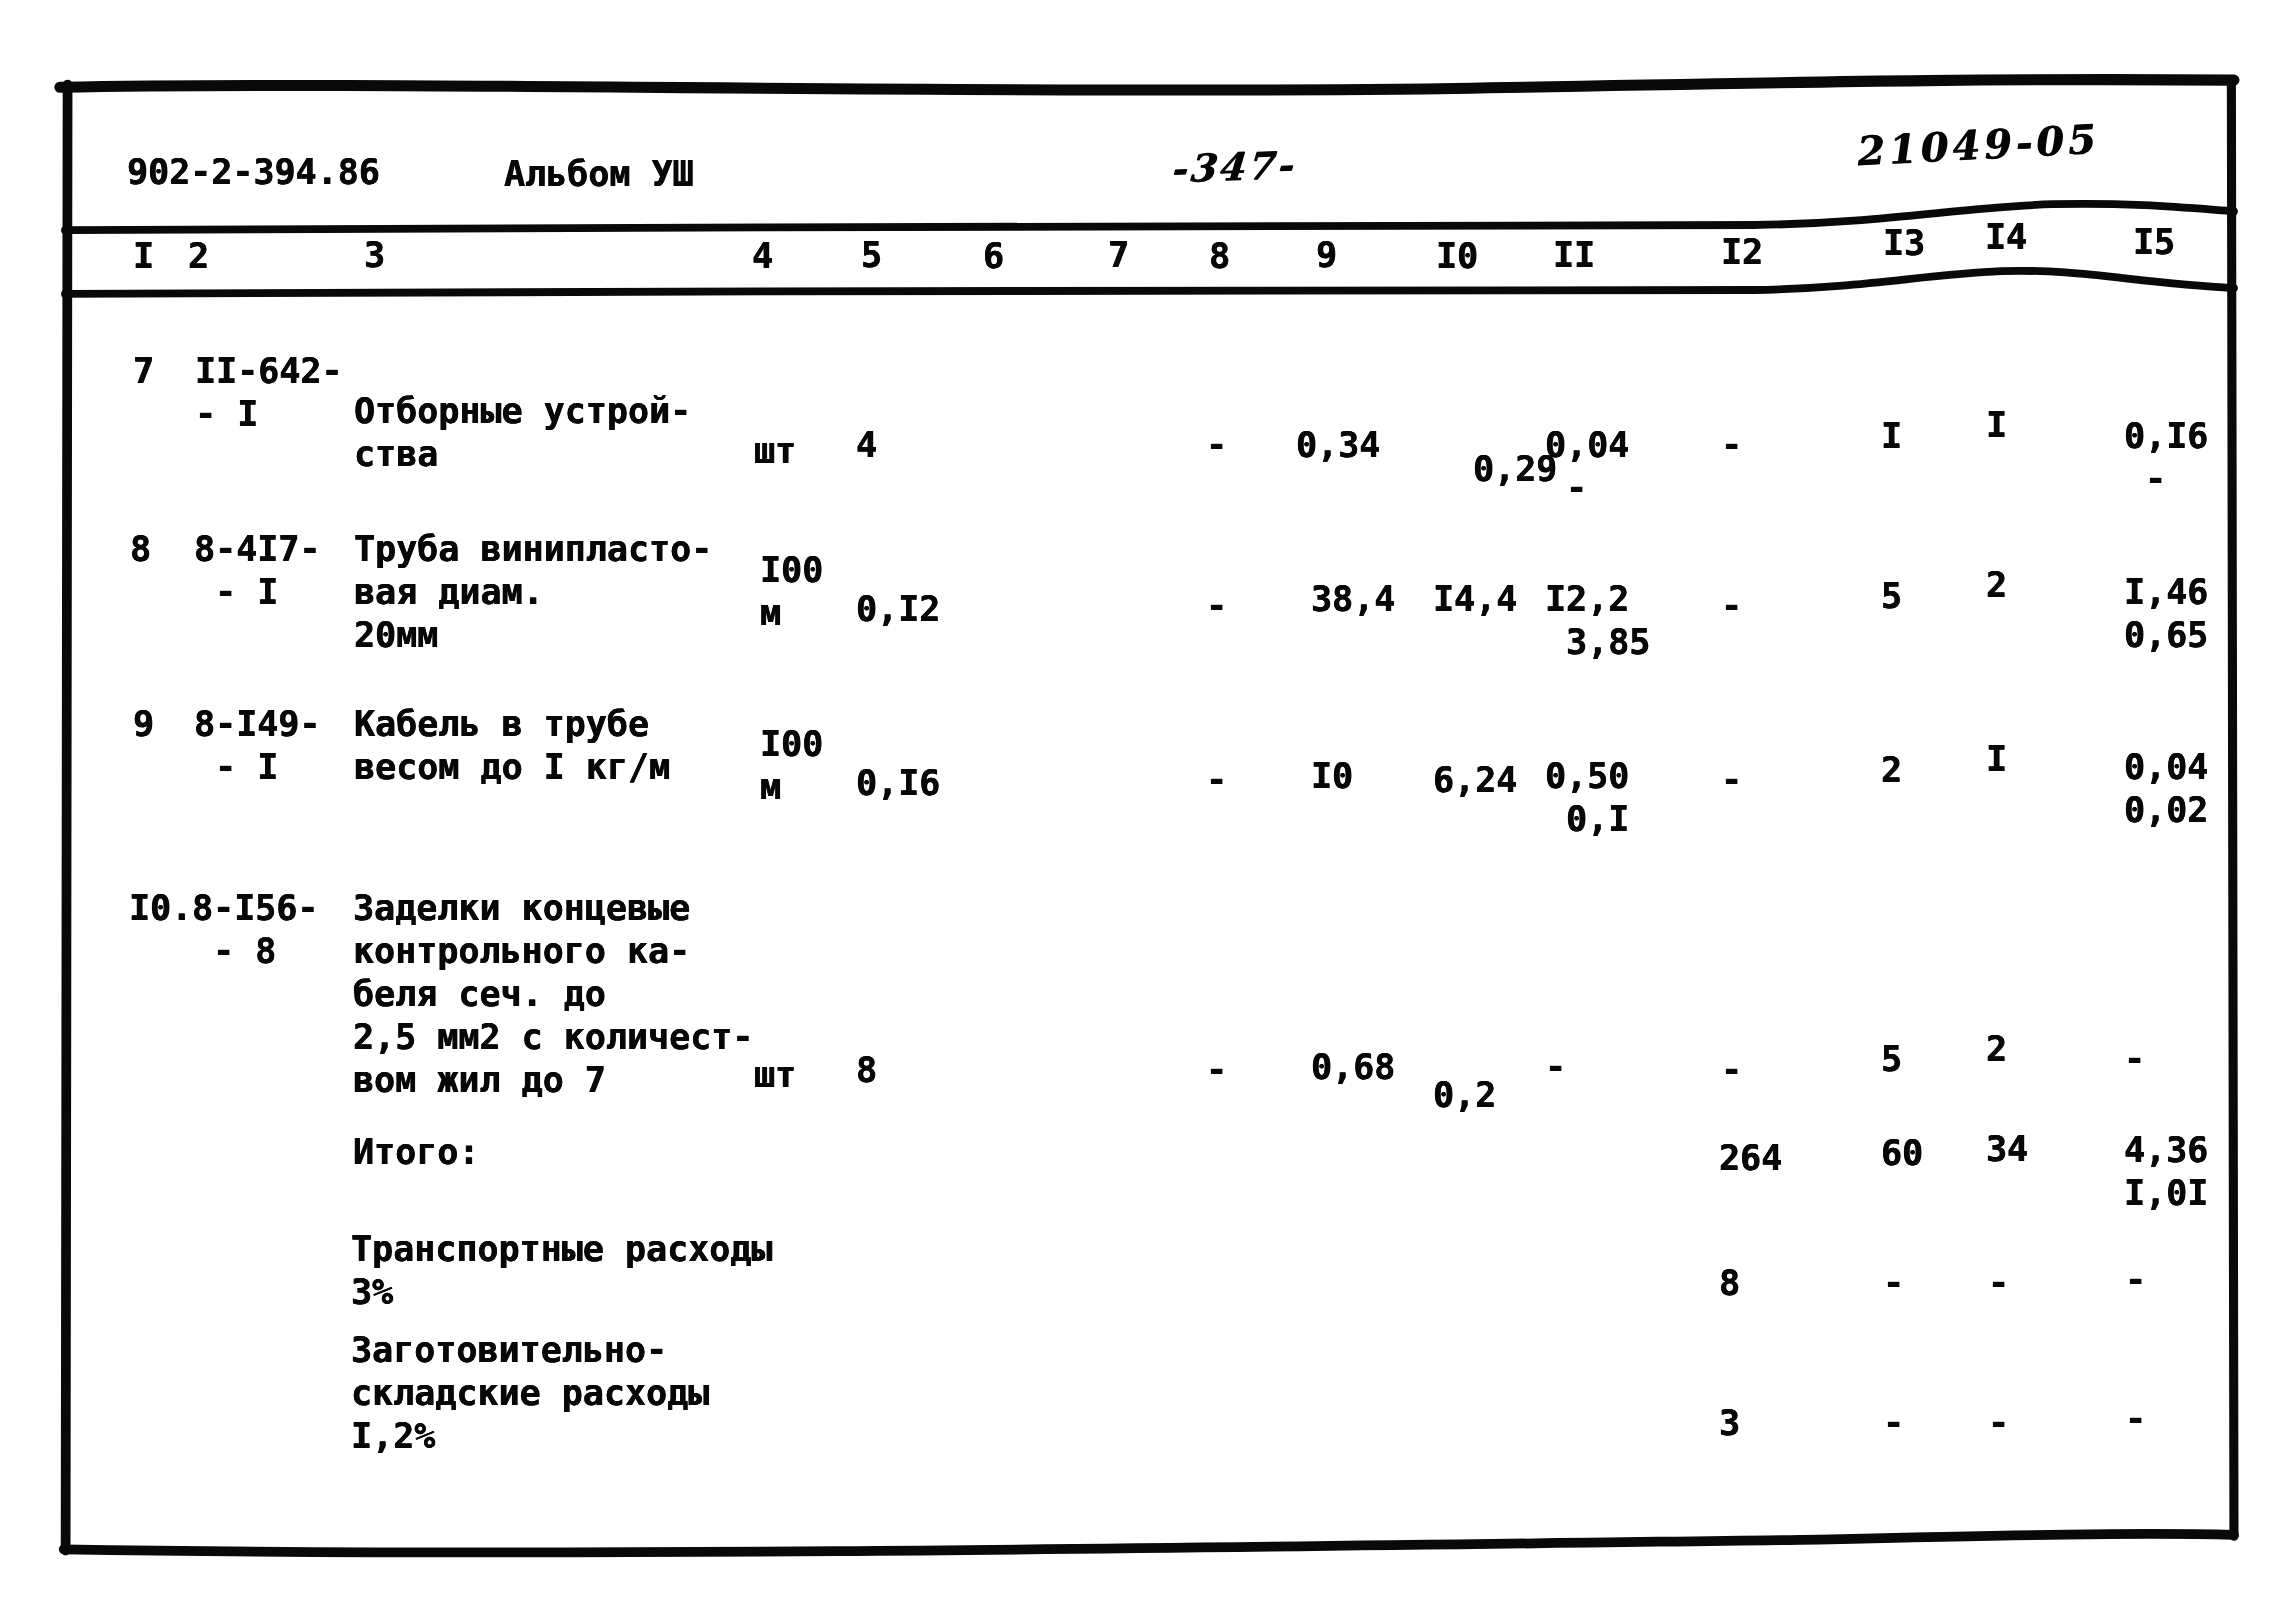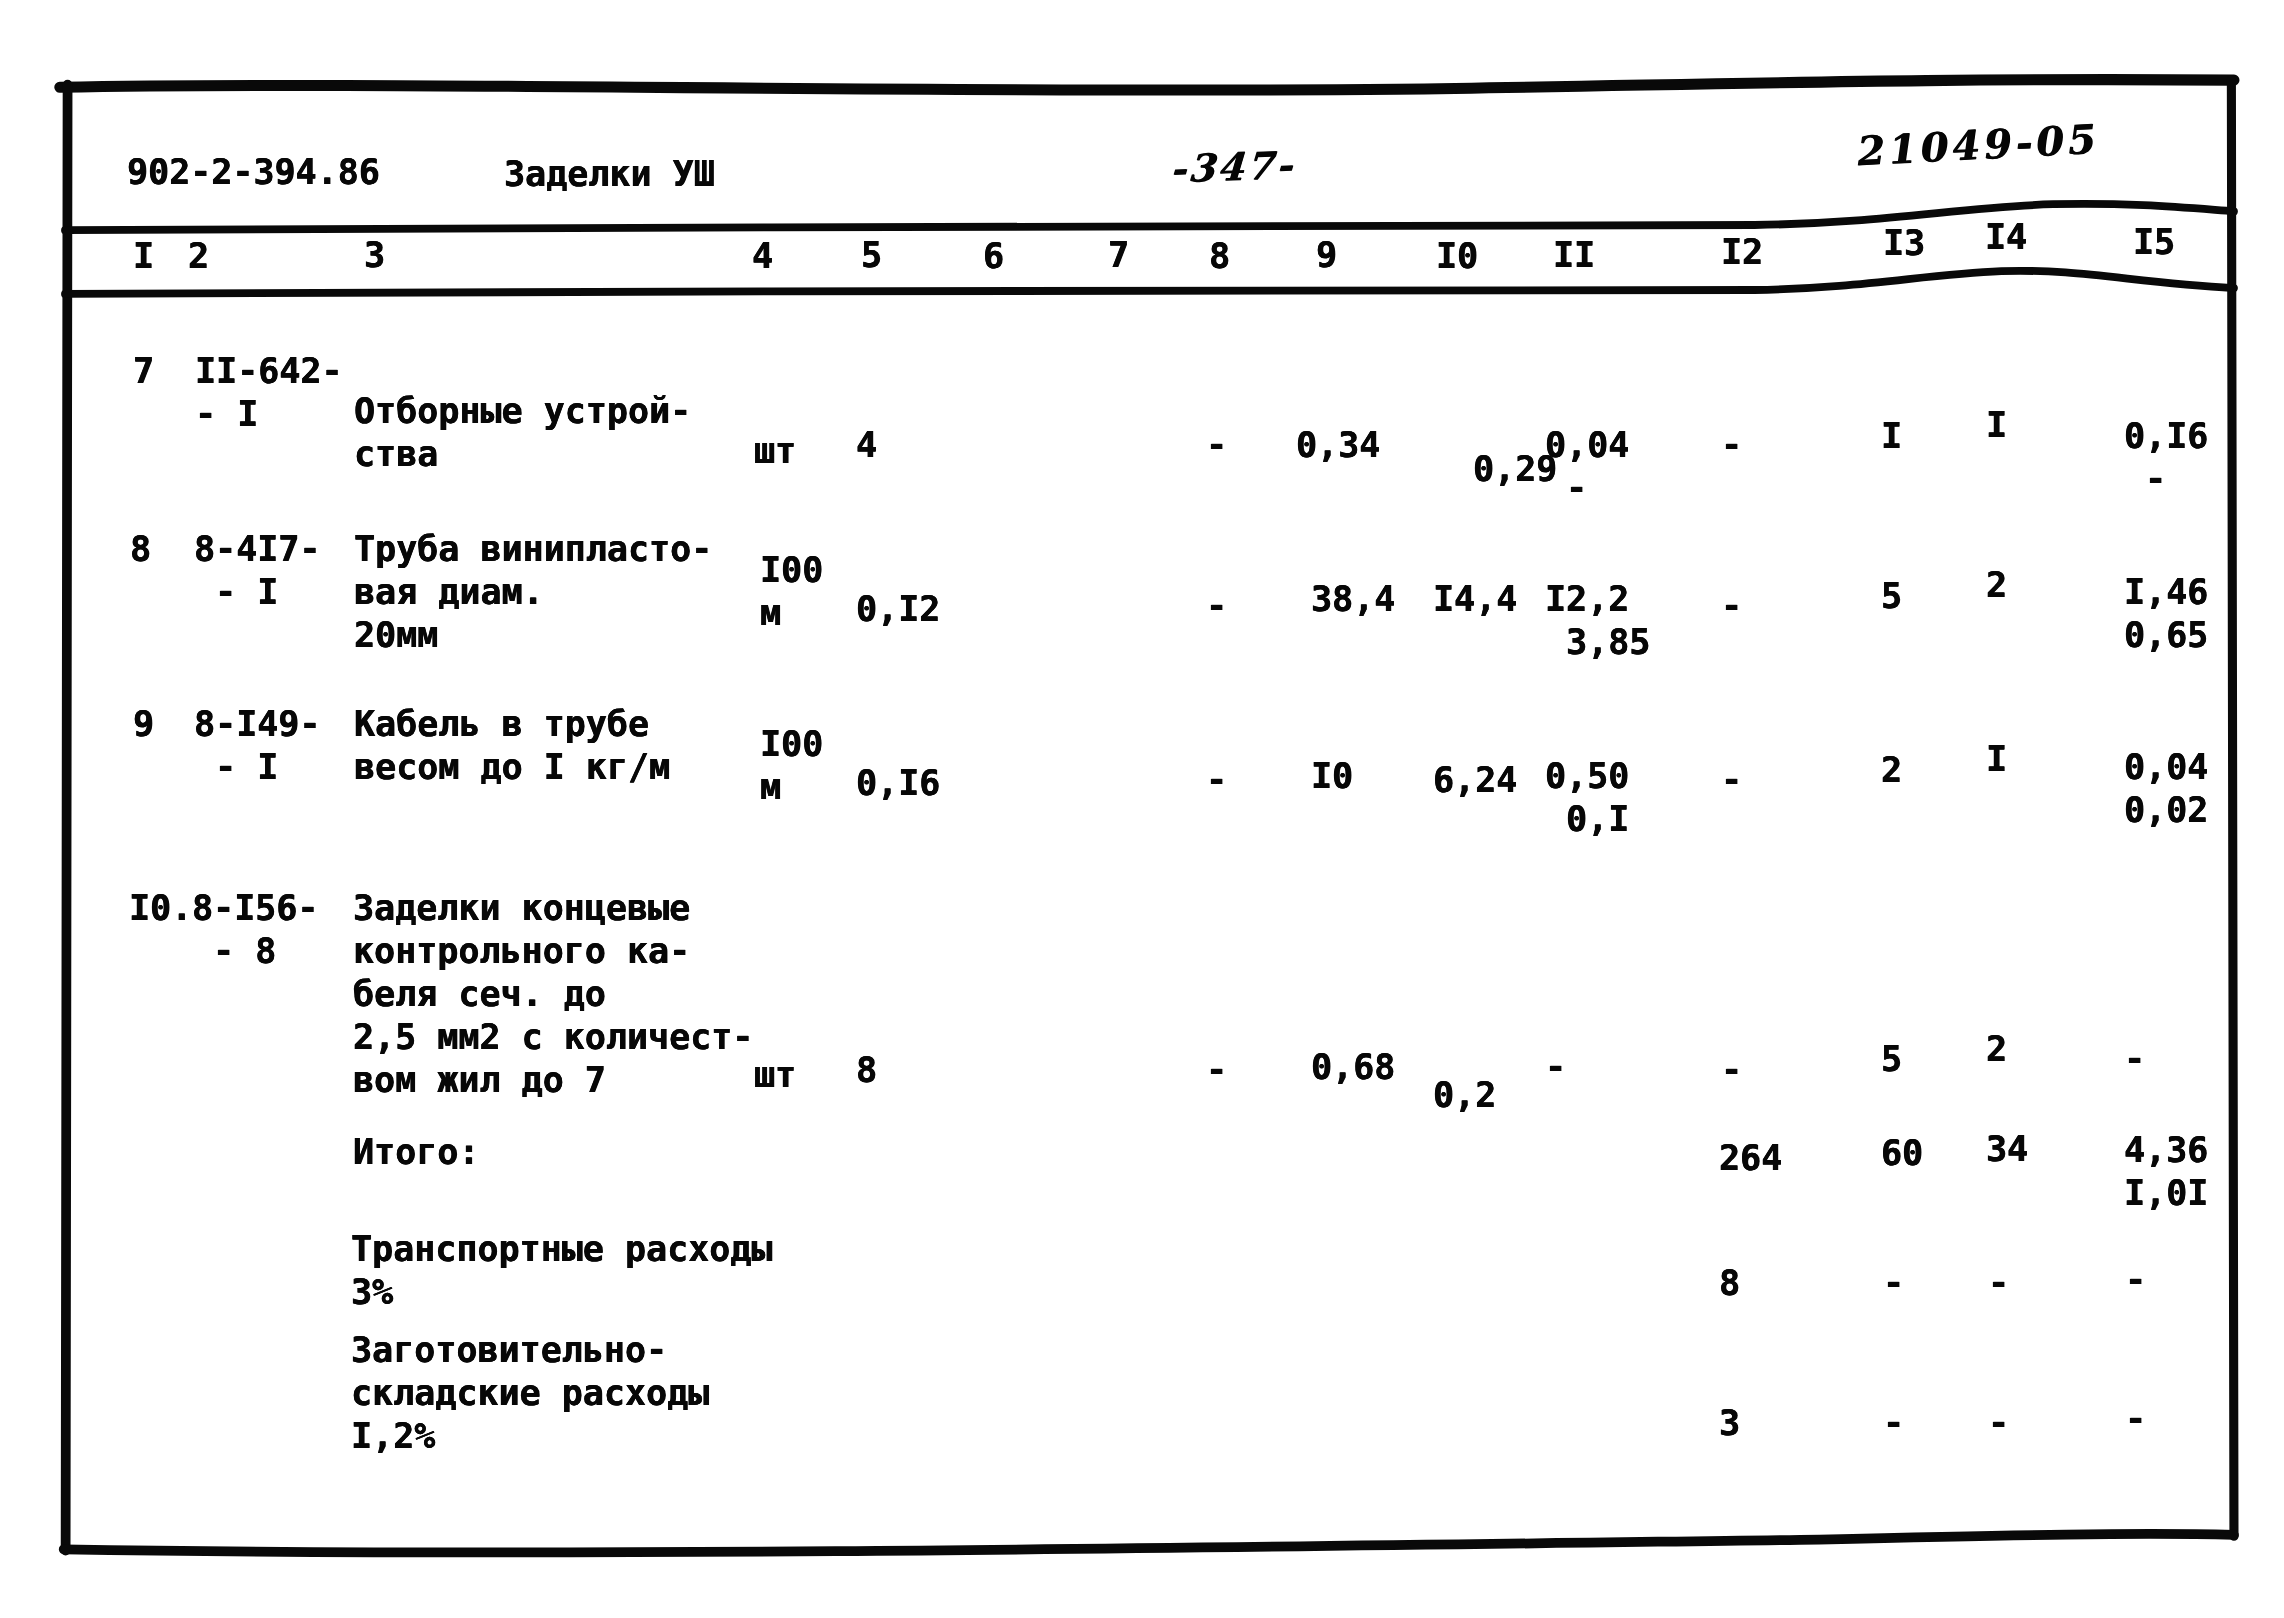--- a/index.html
+++ b/index.html
@@ -56,21 +56,21 @@
   <svg class="rules" width="2284" height="1619" viewBox="0 0 3515 2491">
     <path d="M92,134 C600,124 1400,144 2150,137 C2600,131 2950,119 3438,123" fill="none" stroke="#090909" stroke-width="17" stroke-linecap="round"></path>
     <path d="M104,130 L101,2386" fill="none" stroke="#090909" stroke-width="15" stroke-linecap="round"></path>
     <path d="M3434,122 L3438,2364" fill="none" stroke="#090909" stroke-width="14" stroke-linecap="round"></path>
     <path d="M98,2384 C900,2397 1900,2381 2800,2369 C3100,2362 3300,2358 3438,2362" fill="none" stroke="#090909" stroke-width="15" stroke-linecap="round"></path>
     <path d="M100,354 C900,347 2100,351 2700,346 C2900,343 3020,318 3160,314 C3280,311 3370,320 3438,325" fill="none" stroke="#090909" stroke-width="12" stroke-linecap="round"></path>
     <path d="M100,452 C900,445 2100,450 2700,446 C2870,443 2960,422 3080,417 C3200,413 3280,434 3438,443" fill="none" stroke="#090909" stroke-width="12" stroke-linecap="round"></path>
   </svg>
 
   <div class="t" style="left:127px;top:151px;">902-2-394.86</div>
-  <div class="t" style="left:504px;top:153px;">Заделки УШ</div>
+  <div class="t" style="left:504px;top:153px;">Альбом УШ</div>
   <div class="hw-page" style="left:1173px;top:144px;">-347-</div>
   <div class="hw-code" style="left:1857px;top:121px;">21049-05</div>
 
   <div class="t" style="left:133px;top:235px;">I</div>
   <div class="t" style="left:188px;top:235px;">2</div>
   <div class="t" style="left:364px;top:234px;">3</div>
   <div class="t" style="left:752px;top:235px;">4</div>
   <div class="t" style="left:861px;top:234px;">5</div>
   <div class="t" style="left:983px;top:235px;">6</div>
   <div class="t" style="left:1108px;top:234px;">7</div>

